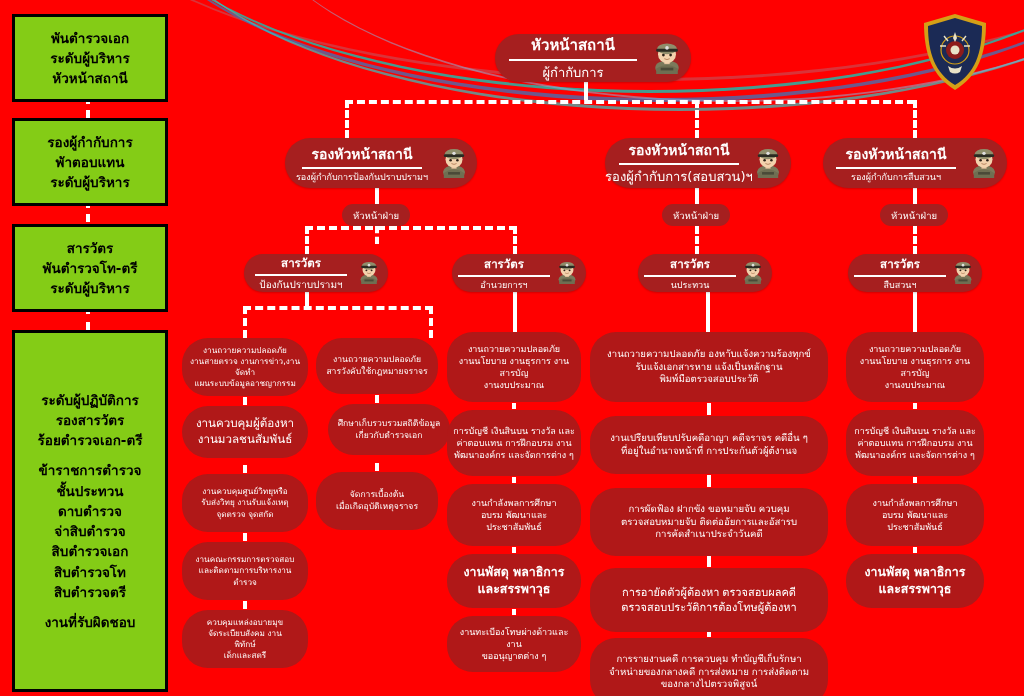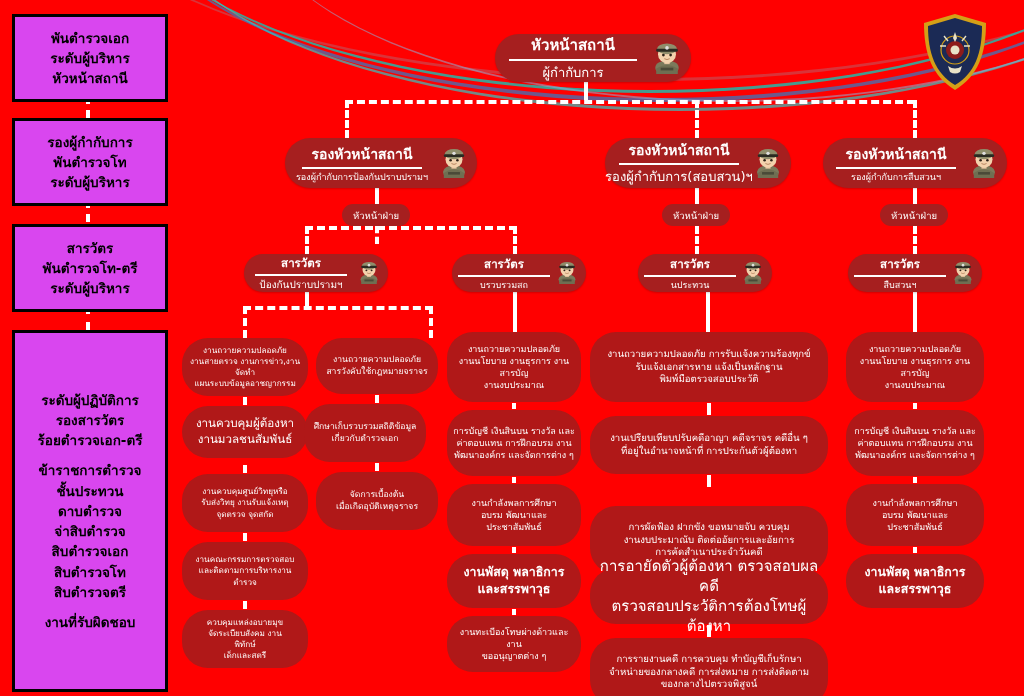--- a/index.html
+++ b/index.html
@@ -37,21 +37,21 @@
   .sw3{left:150px;top:-312px;width:1060px;height:420px;border-bottom:3px solid #37c3c0;opacity:.7;}
   .sw4{left:60px;top:-352px;width:1180px;height:430px;border-bottom:3px solid #c0555f;opacity:.6;}
   .sw5{left:250px;top:-300px;width:960px;height:400px;border-bottom:2px solid #8fb0d8;opacity:.55;}
 
   
   .badge{
     position:absolute;left:920px;top:12px;width:70px;height:80px;z-index:20;
   }
   .legend-box{
     position:absolute;z-index:14;
-    background:#d946ef;border:3px solid #000;
+    background:#84cc16;border:3px solid #000;
     display:flex;flex-direction:column;align-items:center;justify-content:center;
     color:#000;font-weight:bold;text-align:center;line-height:1.5;
   }
   .legend-box div{white-space:nowrap;}
   .legend-connector{
     position:absolute;z-index:11;width:0;
     border-left:4px dashed #ffffff;
   }
 
   
@@ -124,21 +124,21 @@
   <div class="legend-connector" style="left:86px;top:200px;height:22px;"></div>
   <div class="legend-connector" style="left:86px;top:306px;height:24px;"></div>
 
   <div class="legend-box" id="lg1" style="left:12px;top:14px;width:150px;height:82px;font-size:13.5px;">
       <div>พันตำรวจเอก</div>
       <div>ระดับผู้บริหาร</div>
       <div>หัวหน้าสถานี</div>
     </div>
   <div class="legend-box" id="lg2" style="left:12px;top:118px;width:150px;height:82px;font-size:13.5px;">
       <div>รองผู้กำกับการ</div>
-      <div>พันตำรวจโท</div>
+      <div>พัาตอบแทน</div>
       <div>ระดับผู้บริหาร</div>
     </div>
   <div class="legend-box" id="lg3" style="left:12px;top:224px;width:150px;height:82px;font-size:13.5px;">
       <div>สารวัตร</div>
       <div>พันตำรวจโท-ตรี</div>
       <div>ระดับผู้บริหาร</div>
     </div>
   <div class="legend-box" id="lg4" style="left:12px;top:330px;width:150px;height:356px;font-size:13.5px;">
       <div>ระดับผู้ปฏิบัติการ</div>
       <div>รองสารวัตร</div>
@@ -287,21 +287,21 @@
           <circle cx="16" cy="19" r="1.5" fill="#2b2118"></circle>
           <circle cx="24" cy="19" r="1.5" fill="#2b2118"></circle>
           <path d="M17 23 q3 2 6 0" stroke="#b07a55" stroke-width="1" fill="none"></path>
           <rect x="13" y="33" width="14" height="3" fill="#4a4a38"></rect>
         </svg></div>
     </div>
   <div class="pill" id="ins1" style="left:452px;top:254px;width:134px;height:38px;">
       <div class="pill-text" style="padding-right:30px">
         <div class="line1" style="font-size:11.5px">สารวัตร</div>
         <div class="rule" style="width:92px"></div>
-        <div class="line2" style="font-size:9px">บรวบรวมสถ</div>
+        <div class="line2" style="font-size:9px">อำนวยการฯ</div>
       </div>
       <div class="cop" style="right:6px;top:50%;transform:translateY(-50%)"><svg viewBox="0 0 40 40" width="26" height="26">
           <ellipse cx="20" cy="33" rx="13" ry="8" fill="#7b7a5c"></ellipse>
           <path d="M8 34 q12 -8 24 0 l0 6 l-24 0 z" fill="#6f6e52"></path>
           <rect x="17" y="22" width="6" height="7" fill="#e8c4a0"></rect>
           <ellipse cx="20" cy="18" rx="10" ry="10" fill="#f3d2ad"></ellipse>
           <ellipse cx="20" cy="12" rx="11" ry="6" fill="#8f8d6b"></ellipse>
           <rect x="8" y="12" width="24" height="3.2" rx="1.4" fill="#2a2a22"></rect>
           <circle cx="20" cy="11" r="2" fill="#e0e0e0"></circle>
           <circle cx="16" cy="19" r="1.5" fill="#2b2118"></circle>
@@ -391,21 +391,21 @@
           <span>เด็กและสตรี</span>
         </div>
       </div>
       <div class="task" style="left:316px;top:338px;width:122px;height:56px;font-size:8.6px;">
         <div>
           <span>งานถวายความปลอดภัย</span>
           <span>สารวังคับใช้กฎหมายจราจร</span>
         </div>
       </div>
       <div class="conn v-solid" style="left:375px;top:395px;height:8px;"></div>
-      <div class="task" style="left:304px;top:404px;width:122px;height:58px;font-size:8.6px;">
+      <div class="task" style="left:328px;top:404px;width:122px;height:51px;font-size:8.6px;">
         <div>
           <span>ศึกษาเก็บรวบรวมสถิติข้อมูล</span>
           <span>เกี่ยวกับตำรวจเอก</span>
         </div>
       </div>
       <div class="conn v-solid" style="left:375px;top:463px;height:8px;"></div>
       <div class="task" style="left:316px;top:472px;width:122px;height:58px;font-size:8.6px;">
         <div>
           <span>จัดการเบื้องต้น</span>
           <span>เมื่อเกิดอุบัติเหตุจราจร</span>
@@ -444,42 +444,42 @@
       </div>
       <div class="conn v-solid" style="left:512px;top:609px;height:6px;"></div>
       <div class="task" style="left:447px;top:616px;width:134px;height:56px;font-size:9.0px;">
         <div>
           <span>งานทะเบีองโทษผ่างด้าวและงาน</span>
           <span>ขออนุญาตต่าง ๆ</span>
         </div>
       </div>
       <div class="task" style="left:590px;top:332px;width:238px;height:70px;font-size:9.6px;">
         <div>
-          <span>งานถวายความปลอดภัย การรับแจ้งความร้องทุกข์</span>
+          <span>งานถวายความปลอดภัย องหาับแจ้งความร้องทุกข์</span>
           <span>รับแจ้งเอกสารหาย แจ้งเป็นหลักฐาน</span>
           <span>พิมพ์มือตรวจสอบประวัติ</span>
         </div>
       </div>
       <div class="conn v-solid" style="left:707px;top:403px;height:12px;"></div>
       <div class="task" style="left:590px;top:416px;width:238px;height:58px;font-size:9.6px;">
         <div>
           <span>งานเปรียบเทียบปรับคดีอาญา คดีจราจร คดีอื่น ๆ</span>
-          <span>ที่อยู่ในอำนาจหน้าที่ การประกันตัวผู้ต้องหา</span>
+          <span>ที่อยู่ในอำนาจหน้าที่ การประกันตัวผู้ต้งานจ</span>
         </div>
       </div>
       <div class="conn v-solid" style="left:707px;top:475px;height:12px;"></div>
-      <div class="task" style="left:590px;top:506px;width:238px;height:68px;font-size:9.6px;">
+      <div class="task" style="left:590px;top:488px;width:238px;height:68px;font-size:9.6px;">
         <div>
           <span>การผัดฟ้อง ฝากขัง ขอหมายจับ ควบคุม</span>
-          <span>งานงบประมาณับ ติดต่ออัยการและอัยการ</span>
+          <span>ตรวจสอบหมายจับ ติดต่ออัยการและอัสารบ</span>
           <span>การคัดสำเนาประจำวันคดี</span>
         </div>
       </div>
       <div class="conn v-solid" style="left:707px;top:555px;height:12px;"></div>
-      <div class="task" style="left:590px;top:568px;width:238px;height:56px;font-size:15px;">
+      <div class="task" style="left:590px;top:568px;width:238px;height:64px;font-size:11px;font-family:Liberation Serif, serif;">
         <div>
           <span>การอายัดตัวผู้ต้องหา ตรวจสอบผลคดี</span>
           <span>ตรวจสอบประวัติการต้องโทษผู้ต้องหา</span>
         </div>
       </div>
       <div class="conn v-solid" style="left:707px;top:625px;height:12px;"></div>
       <div class="task" style="left:590px;top:638px;width:238px;height:68px;font-size:9.6px;">
         <div>
           <span>การรายงานคดี การควบคุม ทำบัญชีเก็บรักษา</span>
           <span>จำหน่ายของกลางคดี การส่งหมาย การส่งติดตาม</span>

